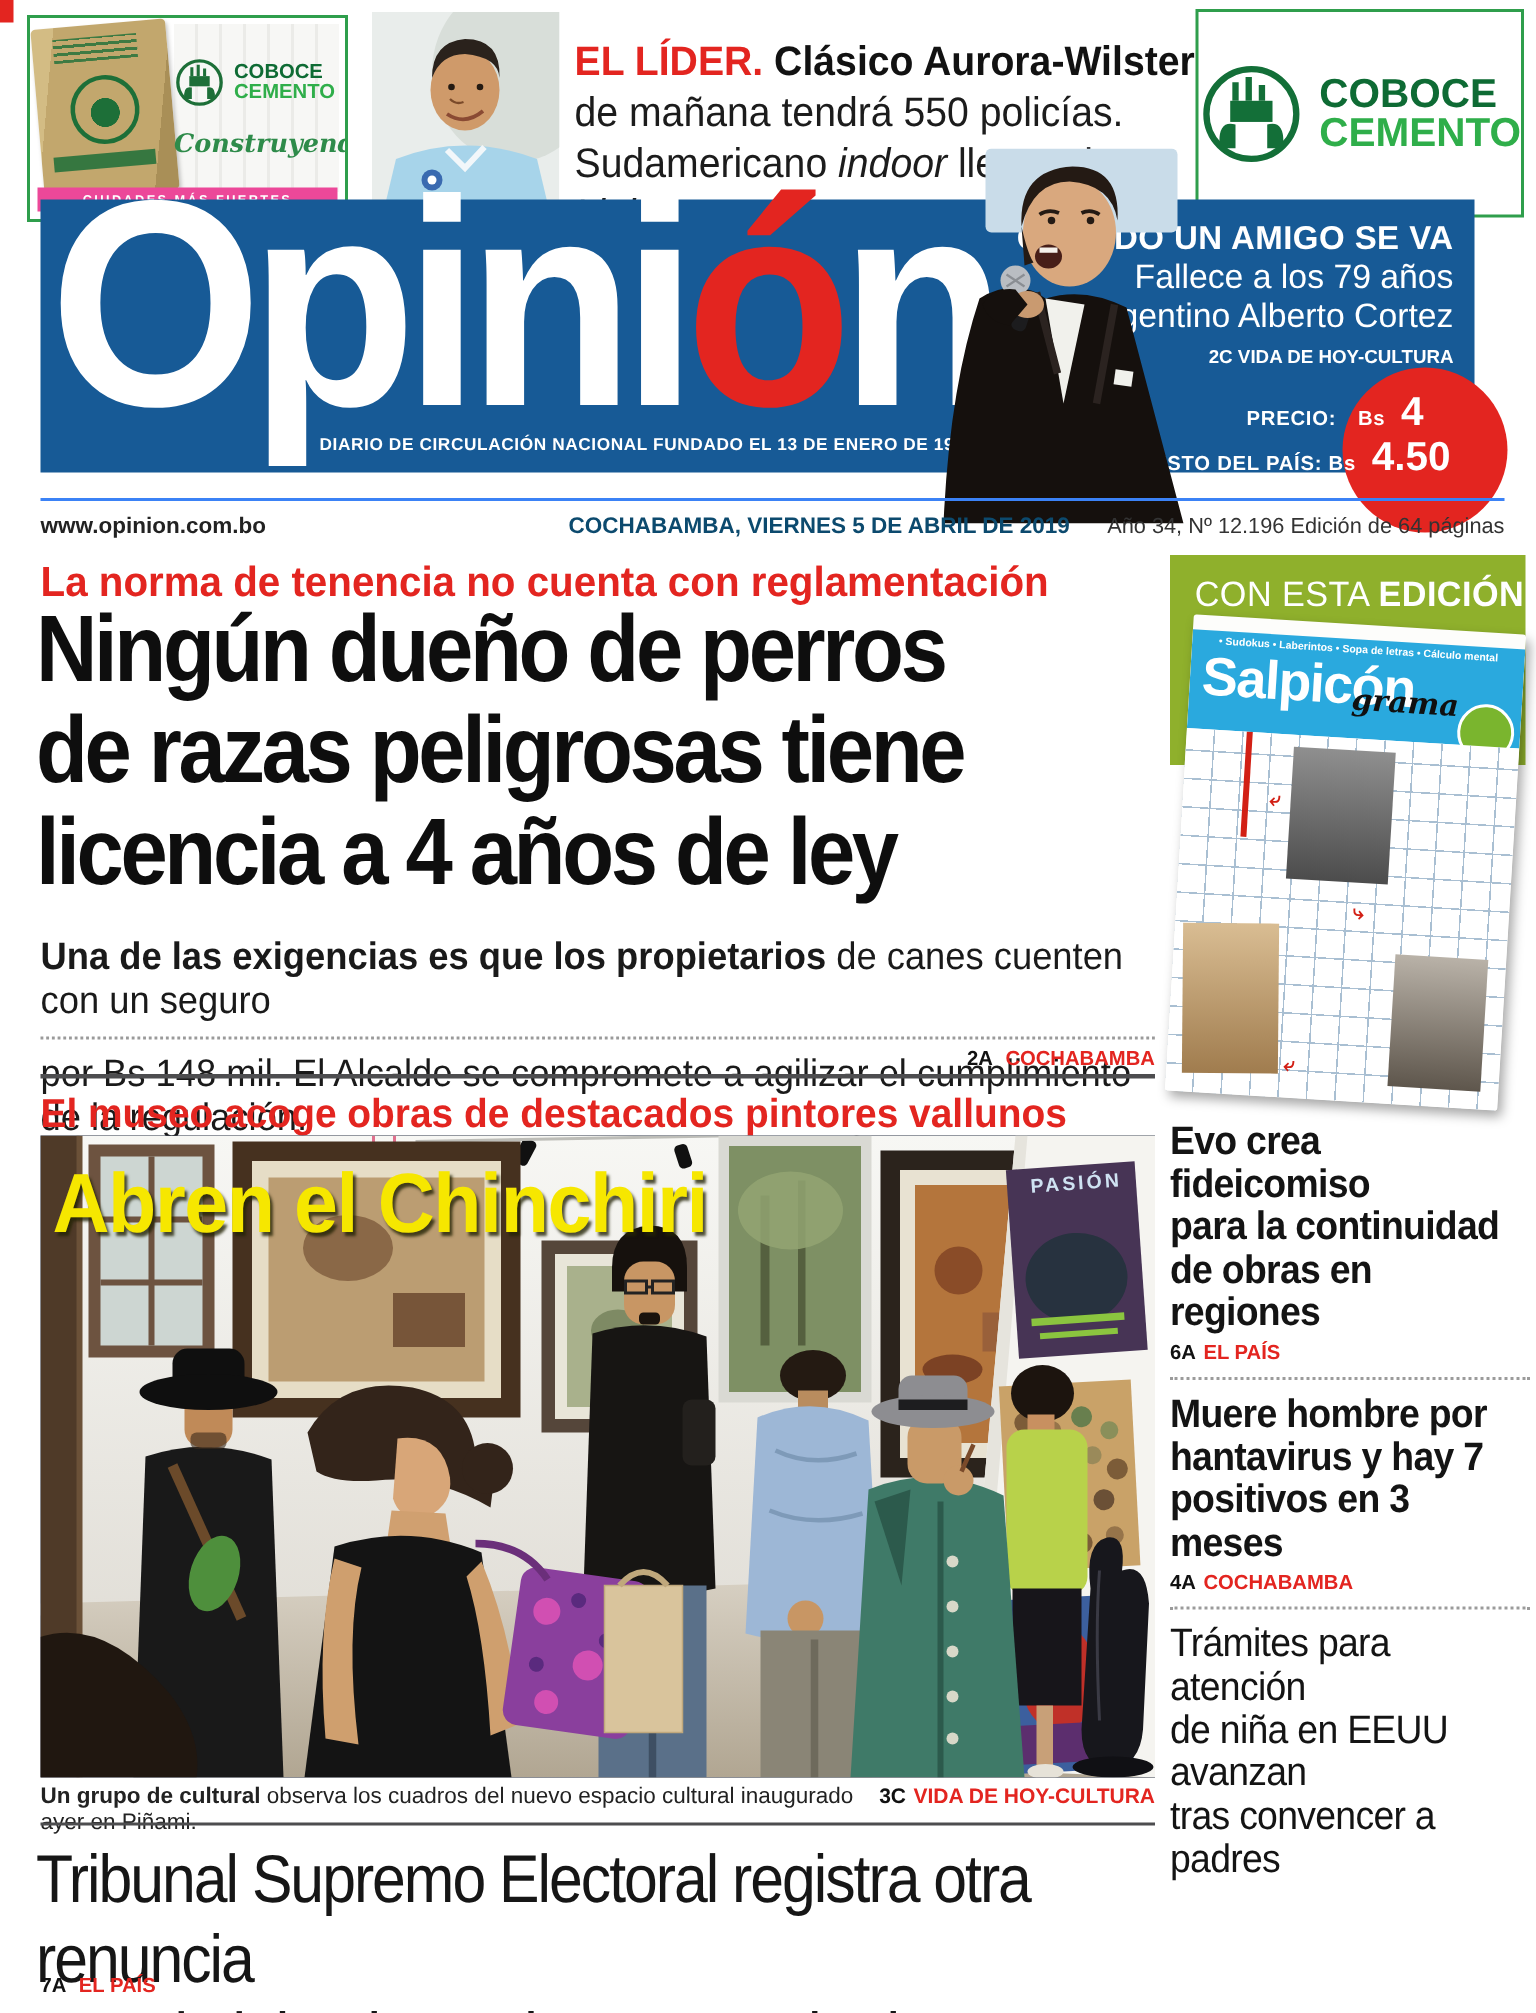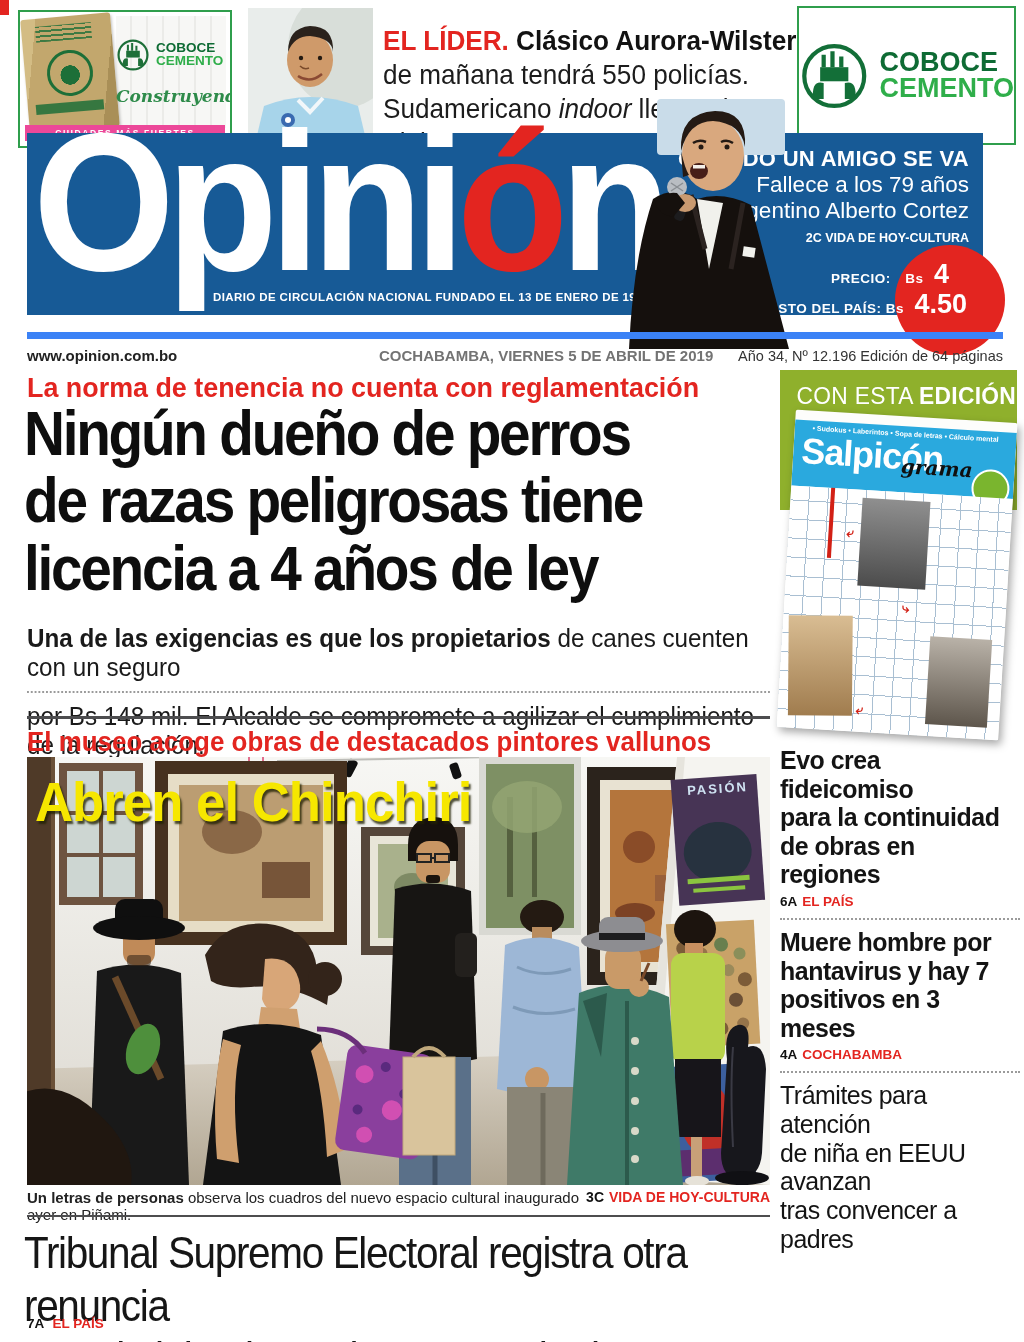--- a/index.html
+++ b/index.html
@@ -44,23 +44,23 @@
   #band-tagline{left:186px;top:158px;color:#fff;font-size:11.5px;font-weight:700;letter-spacing:.4px;}
   #obit{right:14px;top:13px;width:430px;text-align:right;color:#fff;}
   #obit .k{font-size:22px;font-weight:800;letter-spacing:.3px;}
   #obit .l{font-size:22.5px;font-weight:500;line-height:1.17;}
   #obit .ref{font-size:12.5px;font-weight:800;margin-top:6px;}
   #price-blob{right:-22px;top:112px;width:110px;height:110px;border-radius:50%;background:#e32520;}
   .price-row{position:absolute;color:#fff;font-weight:800;white-space:nowrap;}
   .price-row .lbl{font-size:13.5px;letter-spacing:.5px;}
   .price-row .val{font-size:27px;margin-left:6px;}
   
-  #dateline{left:27px;top:332px;width:976px;height:30px;border-top:7px solid #3b82f6;text-decoration:underline;}
+  #dateline{left:27px;top:332px;width:976px;height:30px;border-top:2px solid #3b82f6;text-decoration:underline;}
   #dateline .site{position:absolute;left:0;top:8px;font-size:15px;font-weight:700;color:#222;}
-  #dateline .date{position:absolute;left:352px;top:8px;font-size:15px;font-weight:700;color:#737373;}
+  #dateline .date{position:absolute;left:352px;top:8px;font-size:15px;font-weight:700;color:#0c4a6e;}
   #dateline .ed{position:absolute;right:0;top:9px;font-size:14.5px;color:#333;}
   
   #lead-kicker{left:27px;top:372px;font-size:28px;font-weight:800;color:#e32520;
      transform:scaleX(.96);white-space:nowrap;}
   #lead-headline{left:24px;top:400px;width:830px;transform:scaleX(.9);font-size:63px;font-weight:700;
      letter-spacing:-2.5px;line-height:1.07;color:#0e0e0e;}
   #lead-deck{left:27px;top:624px;width:782px;transform:scaleX(.95);font-size:25.5px;color:#1a1a1a;}
   #lead-deck .l1{padding-bottom:9px;border-bottom:2px dotted #9a9a9a;}
   #lead-deck .l2{padding-top:9px;}
   #lead-deck b{font-weight:800;}
@@ -232,20 +232,24 @@
     <span class="ed">Año 34, Nº 12.196 Edición de 64 páginas</span>
   </div>
 
   <div id="lead-kicker" class="abs sx">La norma de tenencia no cuenta con reglamentación</div>
   <div id="lead-headline" class="abs sx preline">Ningún dueño de perros
 de razas peligrosas tiene
 licencia a 4 años de ley</div>
   <div id="lead-deck" class="abs sx">
     <div class="l1"><b>Una de las exigencias es que los propietarios</b><span> de canes cuenten con un seguro</span></div>
     <div class="l2">por Bs 148 mil. El Alcalde se compromete a agilizar el cumplimiento de la regulación.</div>
+  </div>
+  <div id="lead-ref" class="abs pageref">
+    <span>2A</span>
+    <span class="sec">COCHABAMBA</span>
   </div>
   <div class="abs rule" style="left:27px;top:716px;width:743px;height:3px;"></div>
 
   <div id="edition-box" class="abs">
     <div id="edition-label"><span>CON ESTA </span><b>EDICIÓN</b></div>
   </div>
   <div id="magazine" class="abs">
     <div id="mag-head">
       <div id="mag-features">• Sudokus • Laberintos • Sopa de letras • Cálculo mental</div>
       <div id="mag-title">Salpicón</div>
@@ -474,21 +478,21 @@
         <ellipse cx="715" cy="421" rx="27" ry="7" fill="#101014"></ellipse>
         <path d="M706 290 Q703 330 706 390" stroke="#3a3a44" stroke-width="2" fill="none"></path>
       </g>
       <path d="M-5 336 Q40 318 86 372 Q108 400 104 428 L-5 428 Z" fill="#201710"></path>
     </svg>
     <div id="photo-headline">Abren el Chinchiri</div>
     <div class="abs" style="right:22px;top:24px;font-size:13px;font-weight:800;color:#cfe2f2;letter-spacing:2px;transform:rotate(-4deg);">PASIÓN</div>
   </div>
 
   <div id="caption" class="abs">
-    <span><b>Un letras de personas</b><span> observa los cuadros del nuevo espacio cultural inaugurado ayer en Piñami.</span></span>
+    <span><b>Un grupo de cultural</b><span> observa los cuadros del nuevo espacio cultural inaugurado ayer en Piñami.</span></span>
     <span class="pageref"><span>3C</span><span class="sec">VIDA DE HOY-CULTURA</span></span>
   </div>
   <div class="abs rule" style="left:27px;top:1215px;width:743px;height:2px;"></div>
 
   <div id="bottom-headline" class="abs sx preline">Tribunal Supremo Electoral registra otra renuncia
 con el alejamiento de encargado de Infraestructura</div>
   <div id="bottom-ref" class="abs pageref">
     <span>7A</span>
     <span class="sec">EL PAÍS</span>
   </div>

